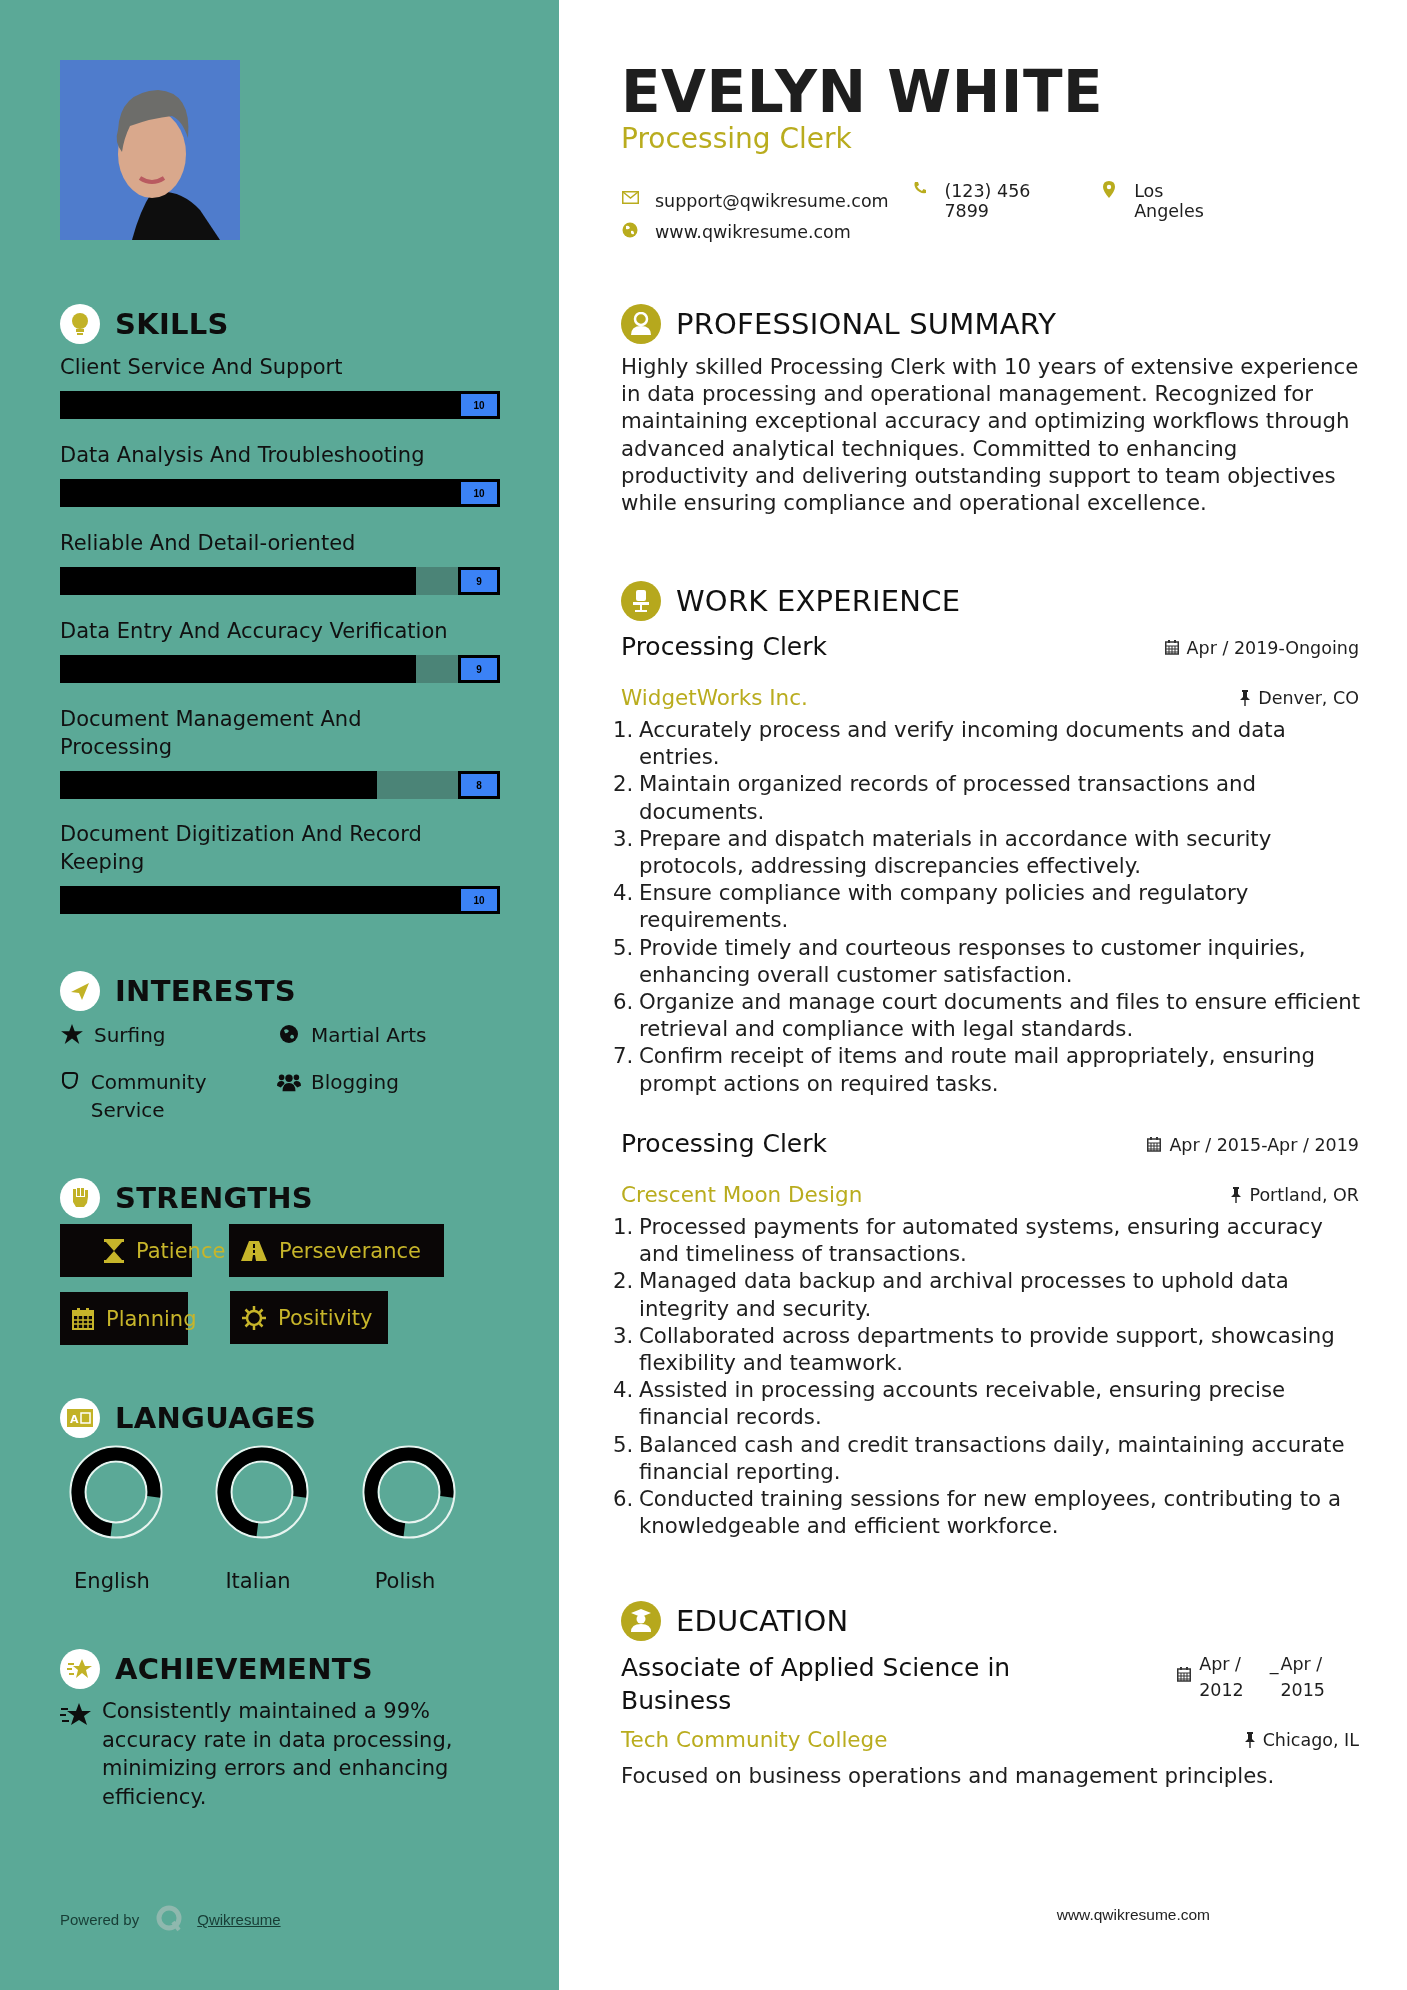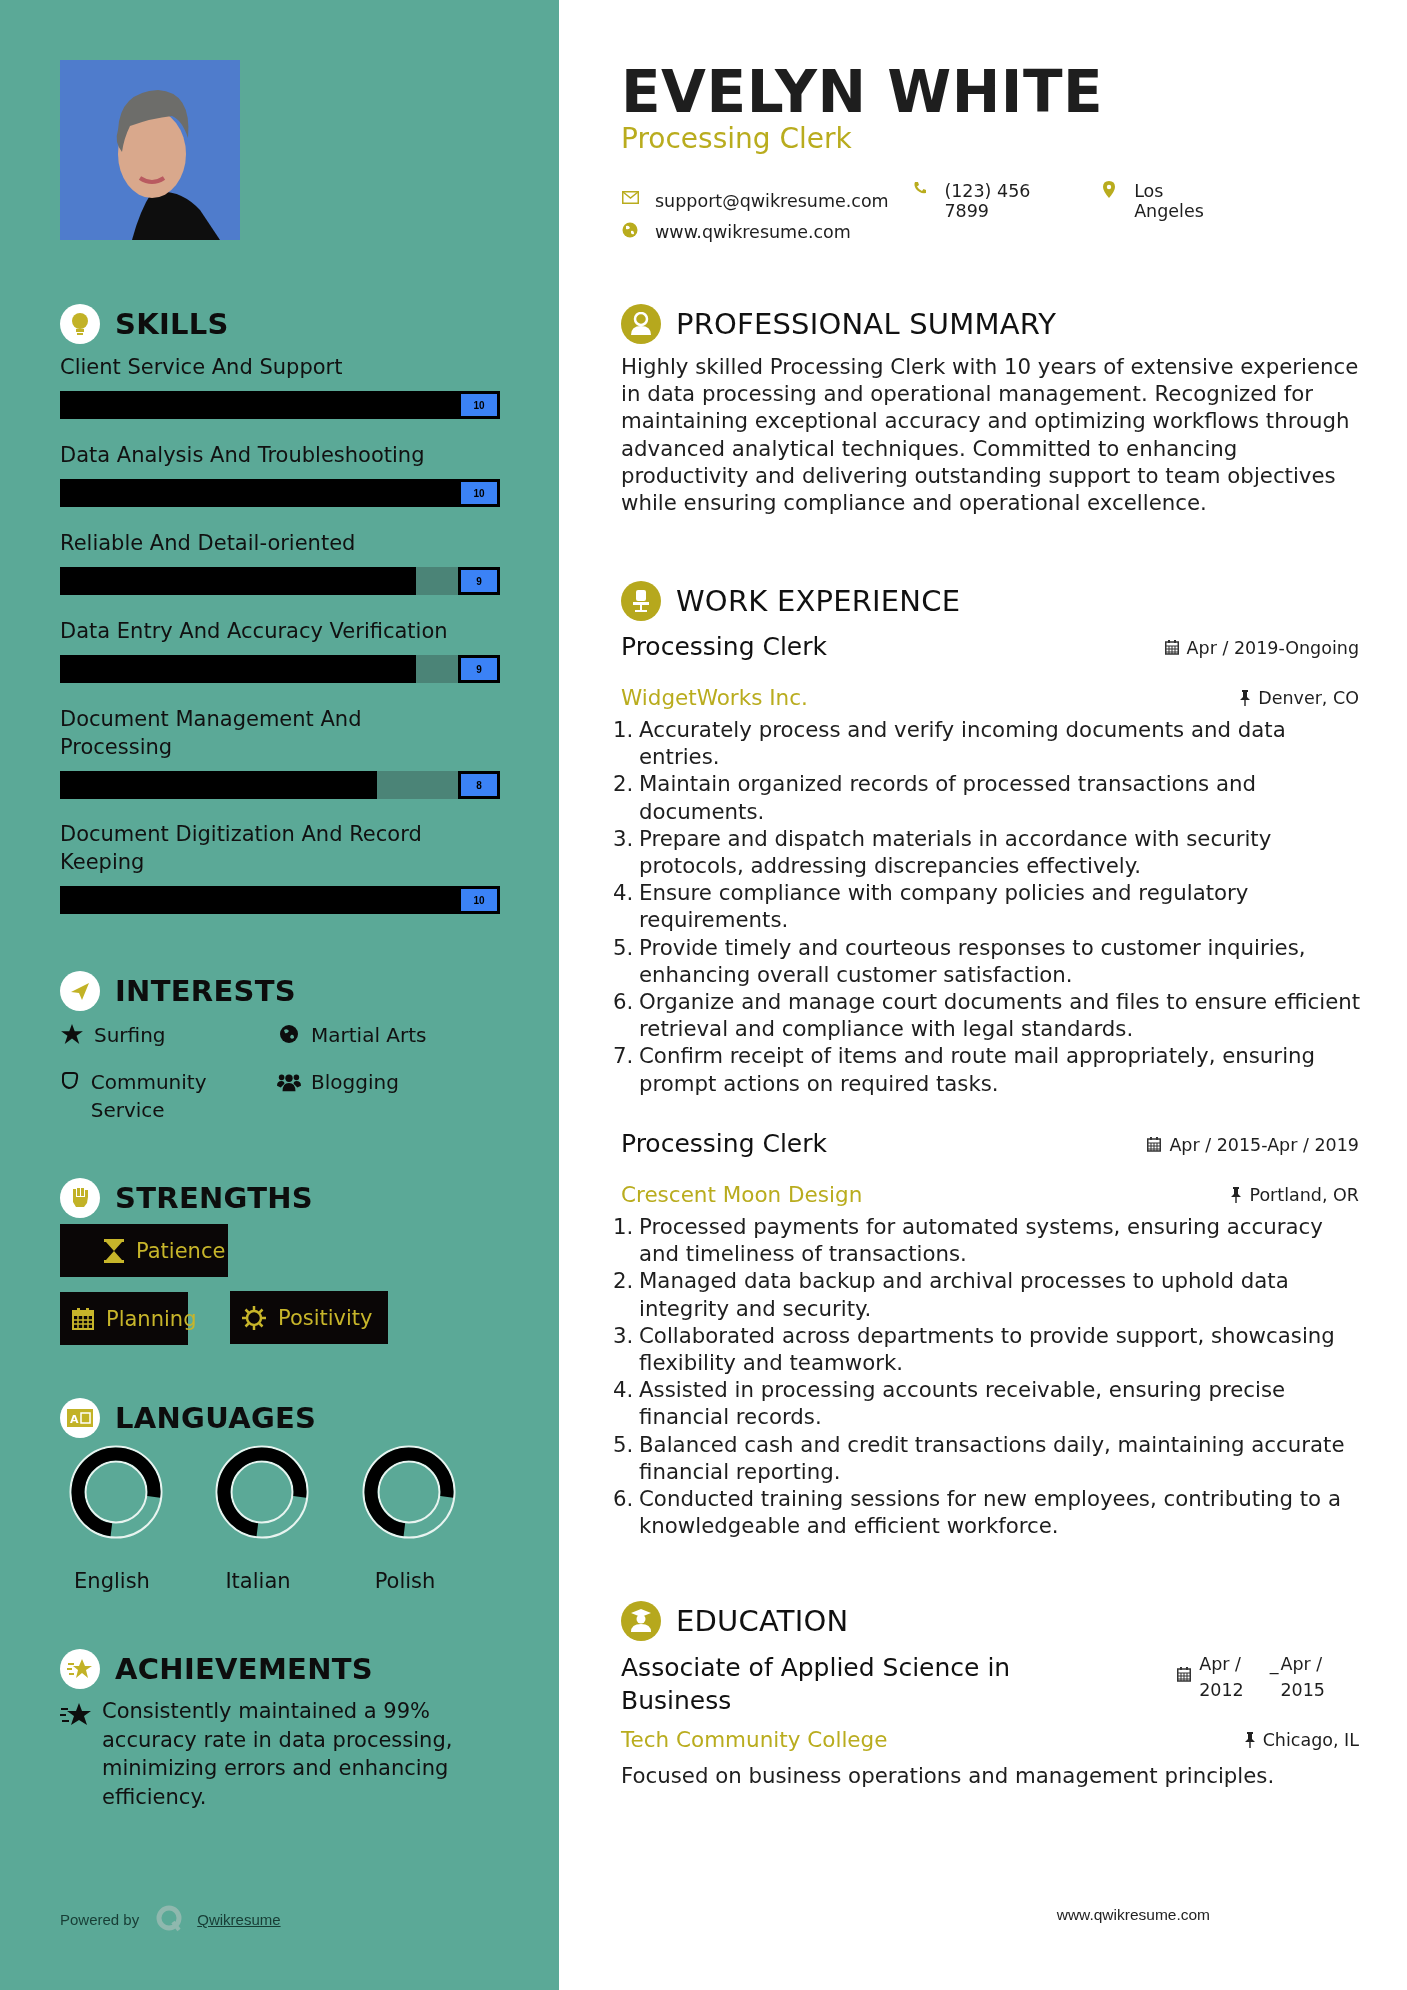--- a/index.html
+++ b/index.html
@@ -197,29 +197,39 @@
           <rect x="3" y="2" width="3" height="8" fill="#c2b226"></rect>
           <rect x="7" y="1" width="3" height="8" fill="#c2b226"></rect>
           <rect x="11" y="1" width="3" height="8" fill="#c2b226"></rect>
           <rect x="15" y="3" width="3" height="7" fill="#c2b226"></rect>
           <path d="M3 10 L18 10 L17 16 L14 20 L6 20 L3 15Z" fill="#c2b226"></path>
         </svg>
     </span>
     <span class="tt">STRENGTHS</span>
   </div>
 
-  <div class="chip" style="left:60px; top:1224px; width:168px;padding-left:44px;">
+  <div class="chip" style="left:60px; top:1224px; width:132px;padding-left:44px;">
     <span class="gl">
         <svg width="20" height="24" viewBox="0 0 20 24">
           <rect x="0" y="0" width="20" height="3" fill="#c7b52a"></rect>
           <rect x="0" y="21" width="20" height="3" fill="#c7b52a"></rect>
           <path d="M2 3 L18 3 L10 12 L18 21 L2 21 L10 12Z" fill="#c7b52a"></path>
         </svg>
       </span>
     <span>Patience</span>
+  </div>
+  <div class="chip" style="left:229px; top:1224px; width:215px;">
+    <span class="gl">
+        <svg width="26" height="20" viewBox="0 0 26 20">
+          <path d="M8 0 L18 0 L26 20 L15 20 L14 14 L12 14 L11 20 L0 20Z" fill="#c7b52a"></path>
+          <rect x="12" y="3" width="2" height="4" fill="#0a0606"></rect>
+          <rect x="12" y="9" width="2" height="3" fill="#0a0606"></rect>
+        </svg>
+      </span>
+    <span>Perseverance</span>
   </div>
   <div class="chip" style="left:60px; top:1292px; width:128px;">
     <span class="gl">
         <svg width="22" height="22" viewBox="0 0 22 22">
           <rect x="1" y="3" width="20" height="18" fill="none" stroke="#c7b52a" stroke-width="2"></rect>
           <rect x="1" y="3" width="20" height="5" fill="#c7b52a"></rect>
           <rect x="5" y="0" width="3" height="5" fill="#c7b52a"></rect>
           <rect x="14" y="0" width="3" height="5" fill="#c7b52a"></rect>
           <path d="M1 12 H21 M1 16 H21 M6 8 V21 M11 8 V21 M16 8 V21" stroke="#c7b52a" stroke-width="1.5"></path>
         </svg>

